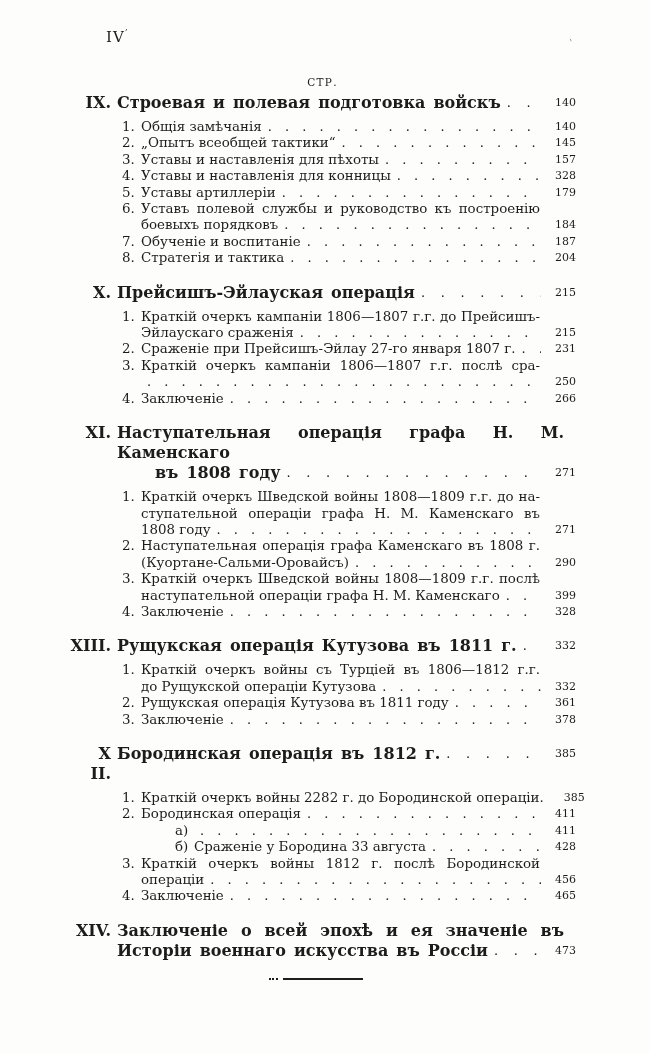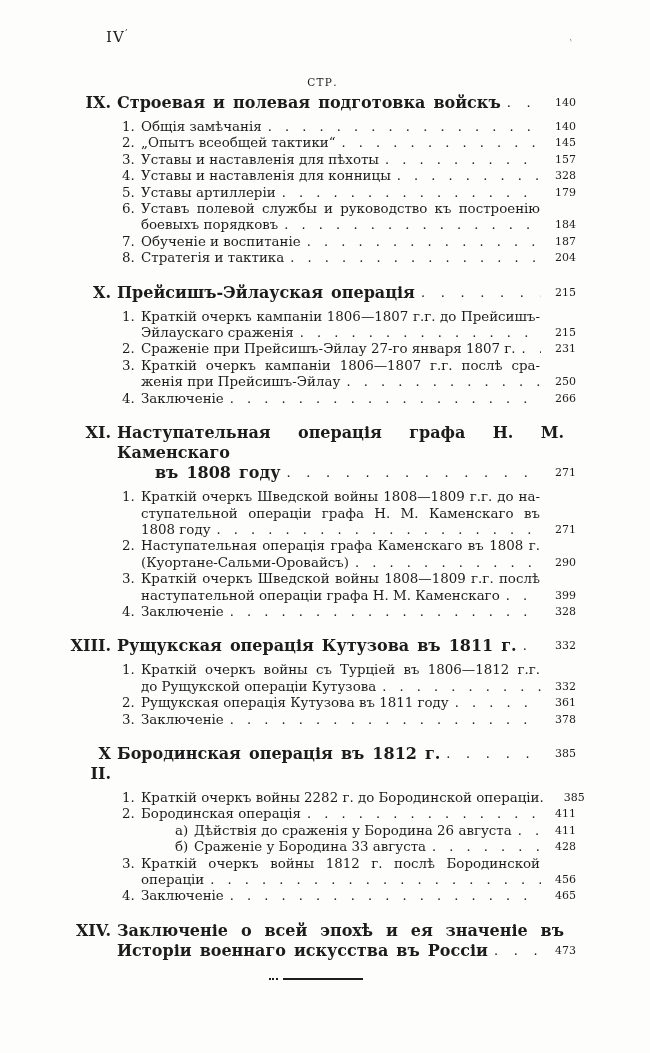--- a/index.html
+++ b/index.html
@@ -220,21 +220,20 @@
               <span class="leader">. . . . . . . . . . . . . . . . . . . . . . . . . . . . . . . . . . . . . . . . . . . . . . . . . . . . . . . . . . . . . . . . . . . . . . . . . . . . . . . . </span>
               <span class="pagenum">231</span>
             </div>
           </div>
         </div>
         <div class="entry item">
           <span class="num">3.</span>
           <div class="body">
             <div class="jline">Краткій очеркъ кампаніи 1806—1807 г.г. послѣ сра-</div>
             <div class="lastline">
-              <span class="ltext">женія при Прейсишъ-Эйлау</span>
               <span class="leader">. . . . . . . . . . . . . . . . . . . . . . . . . . . . . . . . . . . . . . . . . . . . . . . . . . . . . . . . . . . . . . . . . . . . . . . . . . . . . . . . </span>
               <span class="pagenum">250</span>
             </div>
           </div>
         </div>
         <div class="entry item">
           <span class="num">4.</span>
           <div class="body">
             <div class="lastline">
               <span class="ltext">Заключеніе</span>
@@ -366,21 +365,20 @@
               <span class="ltext">Бородинская операція</span>
               <span class="leader">. . . . . . . . . . . . . . . . . . . . . . . . . . . . . . . . . . . . . . . . . . . . . . . . . . . . . . . . . . . . . . . . . . . . . . . . . . . . . . . . </span>
               <span class="pagenum">411</span>
             </div>
           </div>
         </div>
         <div class="entry subitem">
           <span class="num">а)</span>
           <div class="body">
             <div class="lastline">
-              <span class="ltext">Дѣйствія до сраженія у Бородина 26 августа</span>
               <span class="leader">. . . . . . . . . . . . . . . . . . . . . . . . . . . . . . . . . . . . . . . . . . . . . . . . . . . . . . . . . . . . . . . . . . . . . . . . . . . . . . . . </span>
               <span class="pagenum">411</span>
             </div>
           </div>
         </div>
         <div class="entry subitem">
           <span class="num">б)</span>
           <div class="body">
             <div class="lastline">
               <span class="ltext">Сраженіе у Бородина 33 августа</span>

